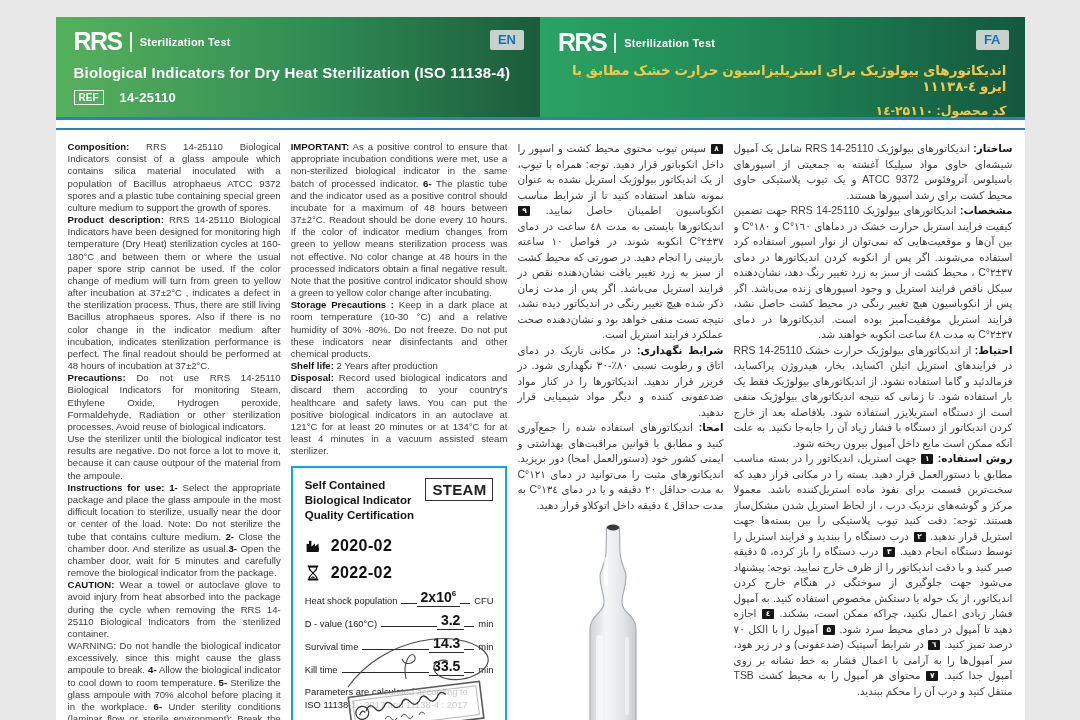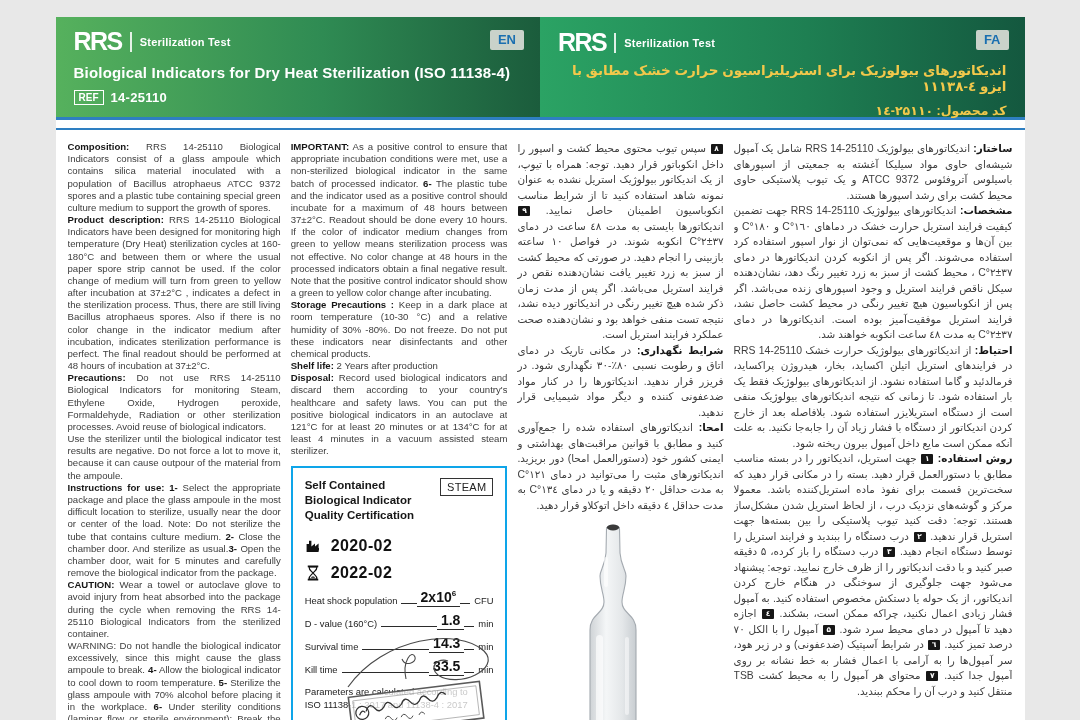--- a/index.html
+++ b/index.html
@@ -9,21 +9,21 @@
   .hdr{display:flex;height:100px;}
   .hdr-half{width:540px;position:relative;box-sizing:border-box;color:#fff;padding:12px 18px;}
   .hdr-en{background:linear-gradient(90deg,#56b15d 0%,#2f8b53 55%,#1b5c3c 100%);}
   .hdr-fa{background:linear-gradient(90deg,#2ba364 0%,#1e7f52 55%,#14583f 100%);}
   .brand-row{display:flex;align-items:center;gap:8px;}
   .hdr-fa .brand-row{position:absolute;left:18px;top:13px;}
   .brand-logo{font-weight:800;font-size:25px;letter-spacing:-1.5px;line-height:1;transform:scaleY(1.02);}
   .brand-div{width:2px;height:20px;background:#fff;opacity:.85;}
   .brand-sub{font-size:11px;font-weight:bold;letter-spacing:.2px;}
   .hdr-title{font-size:15px;font-weight:bold;margin-top:10px;letter-spacing:.2px;white-space:nowrap;}
-  .ref-row{margin-top:9px;display:flex;align-items:center;gap:7px;}
+  .ref-row{margin-top:9px;display:flex;align-items:center;gap:16px;}
   .ref-box{border:1.5px solid #fff;font-size:10px;font-weight:bold;padding:1px 4px;}
   .ref-val{font-size:13px;font-weight:bold;letter-spacing:.3px;text-align:right;}
   .lang-badge{position:absolute;top:13px;right:16px;background:#c9d2ca;color:#1a6fb0;
               font-weight:bold;font-size:13px;padding:3px 8px;border-radius:2px;line-height:1.1;}
   .fa-title{color:#f2c84b;font-weight:bold;font-size:13.5px;text-align:right;margin-top:33px;direction:rtl;}
   .fa-code{color:#f2c84b;font-weight:bold;font-size:12.5px;text-align:right;margin-top:9px;direction:rtl;}
   .rule{height:8px;border-top:3px solid #2e7fc2;border-bottom:2px solid #2e7fc2;background:#fff;}
   
   .cols{display:flex;gap:10px;padding:11px 12px 0;box-sizing:border-box;height:600px;}
   .col{box-sizing:border-box;overflow:hidden;}
@@ -35,21 +35,21 @@
   .fa{font-size:10.4px;line-height:1.49;text-align:justify;direction:rtl;}
   .para{margin:0;}
   b{color:#161616;}
   .sq{display:inline-block;min-width:10px;height:10px;line-height:10px;background:#161616;color:#fff;
       font-size:7.5px;font-weight:bold;text-align:center;border-radius:1px;padding:0 1px;
       position:relative;top:-1px;margin:0 1px;}
   
   .cert{border:2px solid #0ea5e9;margin-top:9px;flex:1;position:relative;padding:10px 12px;box-sizing:border-box;}
   .cert-head{display:flex;justify-content:space-between;align-items:flex-start;}
   .cert-title{font-weight:bold;font-size:11.5px;line-height:1.3;color:#161616;width:152px;}
-  .cert-badge{border:1.5px solid #333;font-weight:normal;font-size:11px;padding:2px 6px;color:#222;letter-spacing:.3px;}
+  .cert-badge{border:1.5px solid #333;font-weight:bold;font-size:15px;padding:2px 6px;color:#222;letter-spacing:.3px;}
   .cert-ids{margin-top:13px;}
   .cid{display:flex;align-items:center;gap:9px;margin-top:8px;height:19px;}
   .lot-ic{border:1.5px solid #111;font-size:7px;font-weight:bold;padding:1px 2px;color:#111;letter-spacing:.5px;}
   .cid .big{font-weight:bold;font-size:16px;color:#111;letter-spacing:.4px;}
   .ic{width:17px;display:flex;justify-content:center;}
   .cert-rows{margin-top:8px;}
   .crow{display:flex;align-items:flex-end;margin-top:6px;}
   .clab{font-size:9.4px;color:#222;white-space:nowrap;padding-bottom:1px;}
   .cfill{flex:1;border-bottom:1.3px solid #2b2b2b;margin:0 0 3px 4px;}
   .cval{font-weight:bold;font-size:14px;color:#111;border-bottom:1.3px solid #2b2b2b;
@@ -145,21 +145,21 @@
             <div class="crow">
               <span class="clab">Heat shock population</span>
               <span class="cfill"></span>
               <span class="cval">2x10<sup>6</sup></span>
               <span class="cfill2"></span>
               <span class="cunit">CFU</span>
             </div>
             <div class="crow">
               <span class="clab">D - value (160°C)</span>
               <span class="cfill"></span>
-              <span class="cval">1.8</span>
+              <span class="cval">3.2</span>
               <span class="cfill2"></span>
               <span class="cunit">min</span>
             </div>
             <div class="crow">
               <span class="clab">Survival time</span>
               <span class="cfill"></span>
               <span class="cval">14.3</span>
               <span class="cfill2"></span>
               <span class="cunit">min</span>
             </div>

